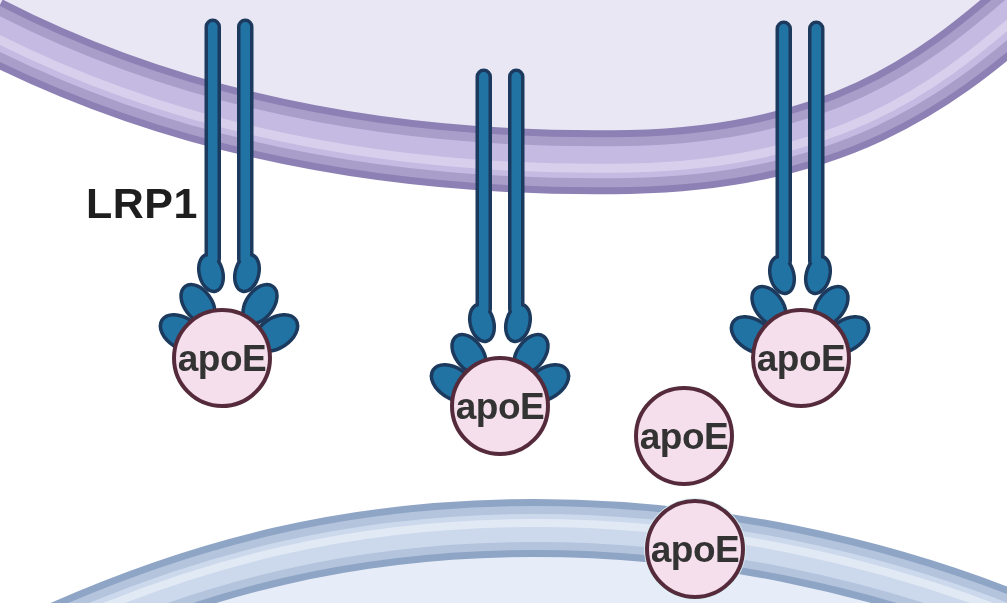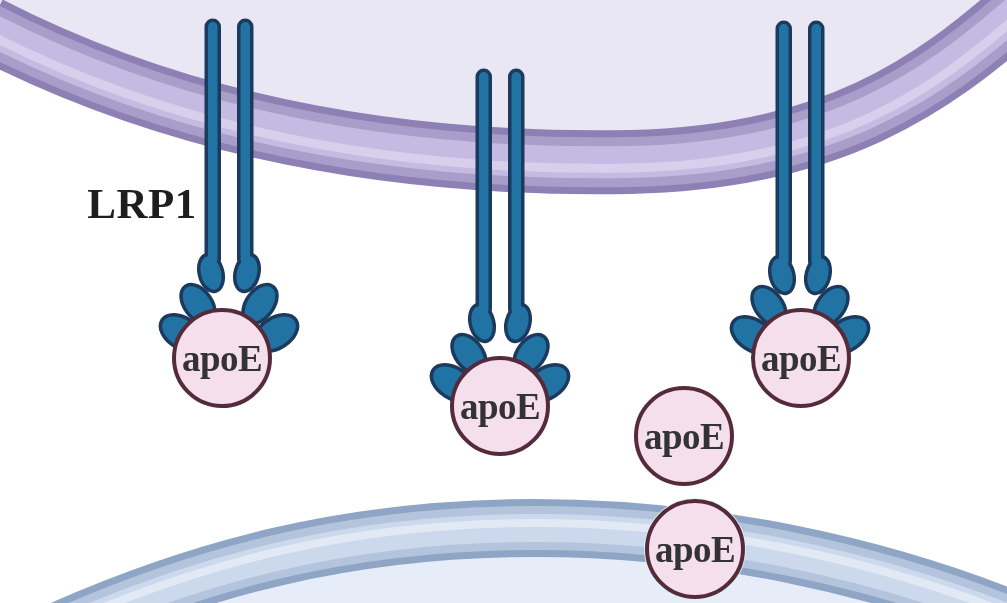--- a/index.html
+++ b/index.html
@@ -20,21 +20,21 @@
     --lower-membrane-fill:#ccd9ec;
     --lower-membrane-highlight:#e2eaf5;
     --background:#ffffff;
   }
   html,body{margin:0;padding:0;}
   body{
     width:1007px;height:603px;overflow:hidden;
     background:var(--background);
     font-family:"Liberation Sans","DejaVu Sans",sans-serif;
   }
-  .stage{position:relative;width:1007px;height:588px;font-family:Liberation Serif, serif;}
+  .stage{position:relative;width:1007px;height:588px;}
   svg{display:block;}
   .lrp1-label{
     font-weight:bold;font-size:43px;fill:var(--label-text);
     letter-spacing:0.5px;
   }
   .particle-label{
     font-weight:bold;font-size:37px;fill:var(--particle-text);
     letter-spacing:-0.5px;
   }
 </style>

